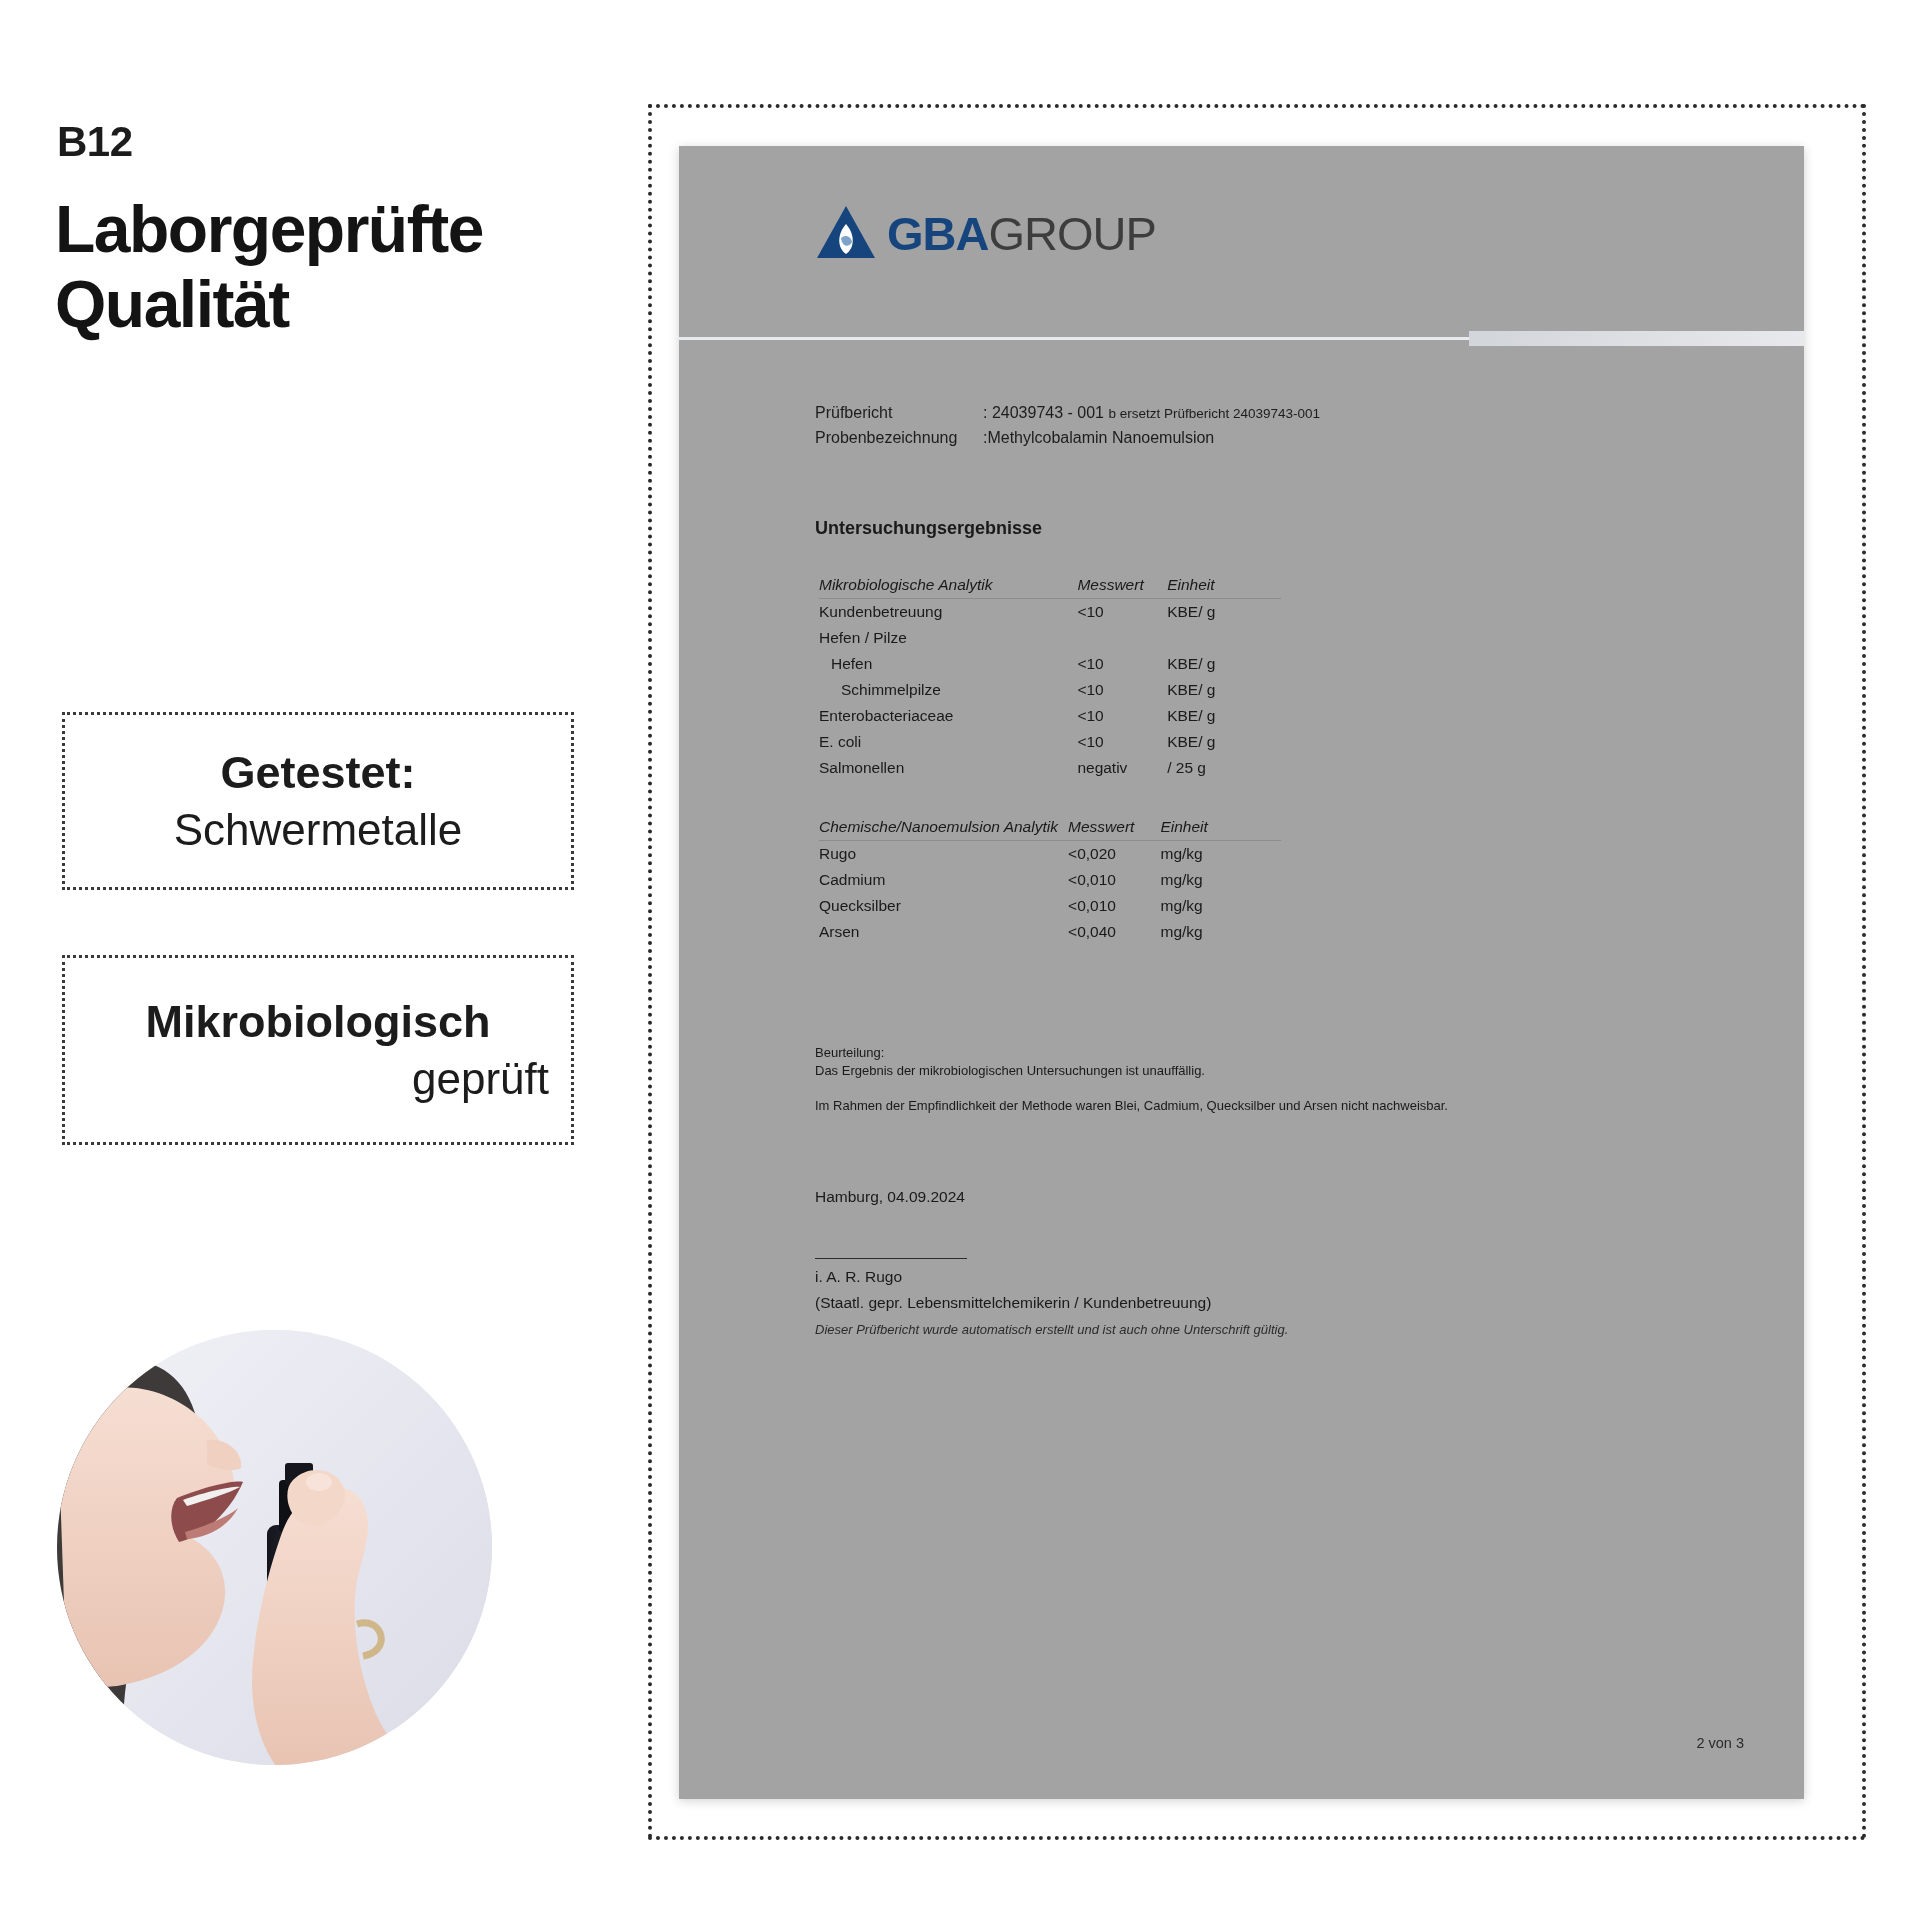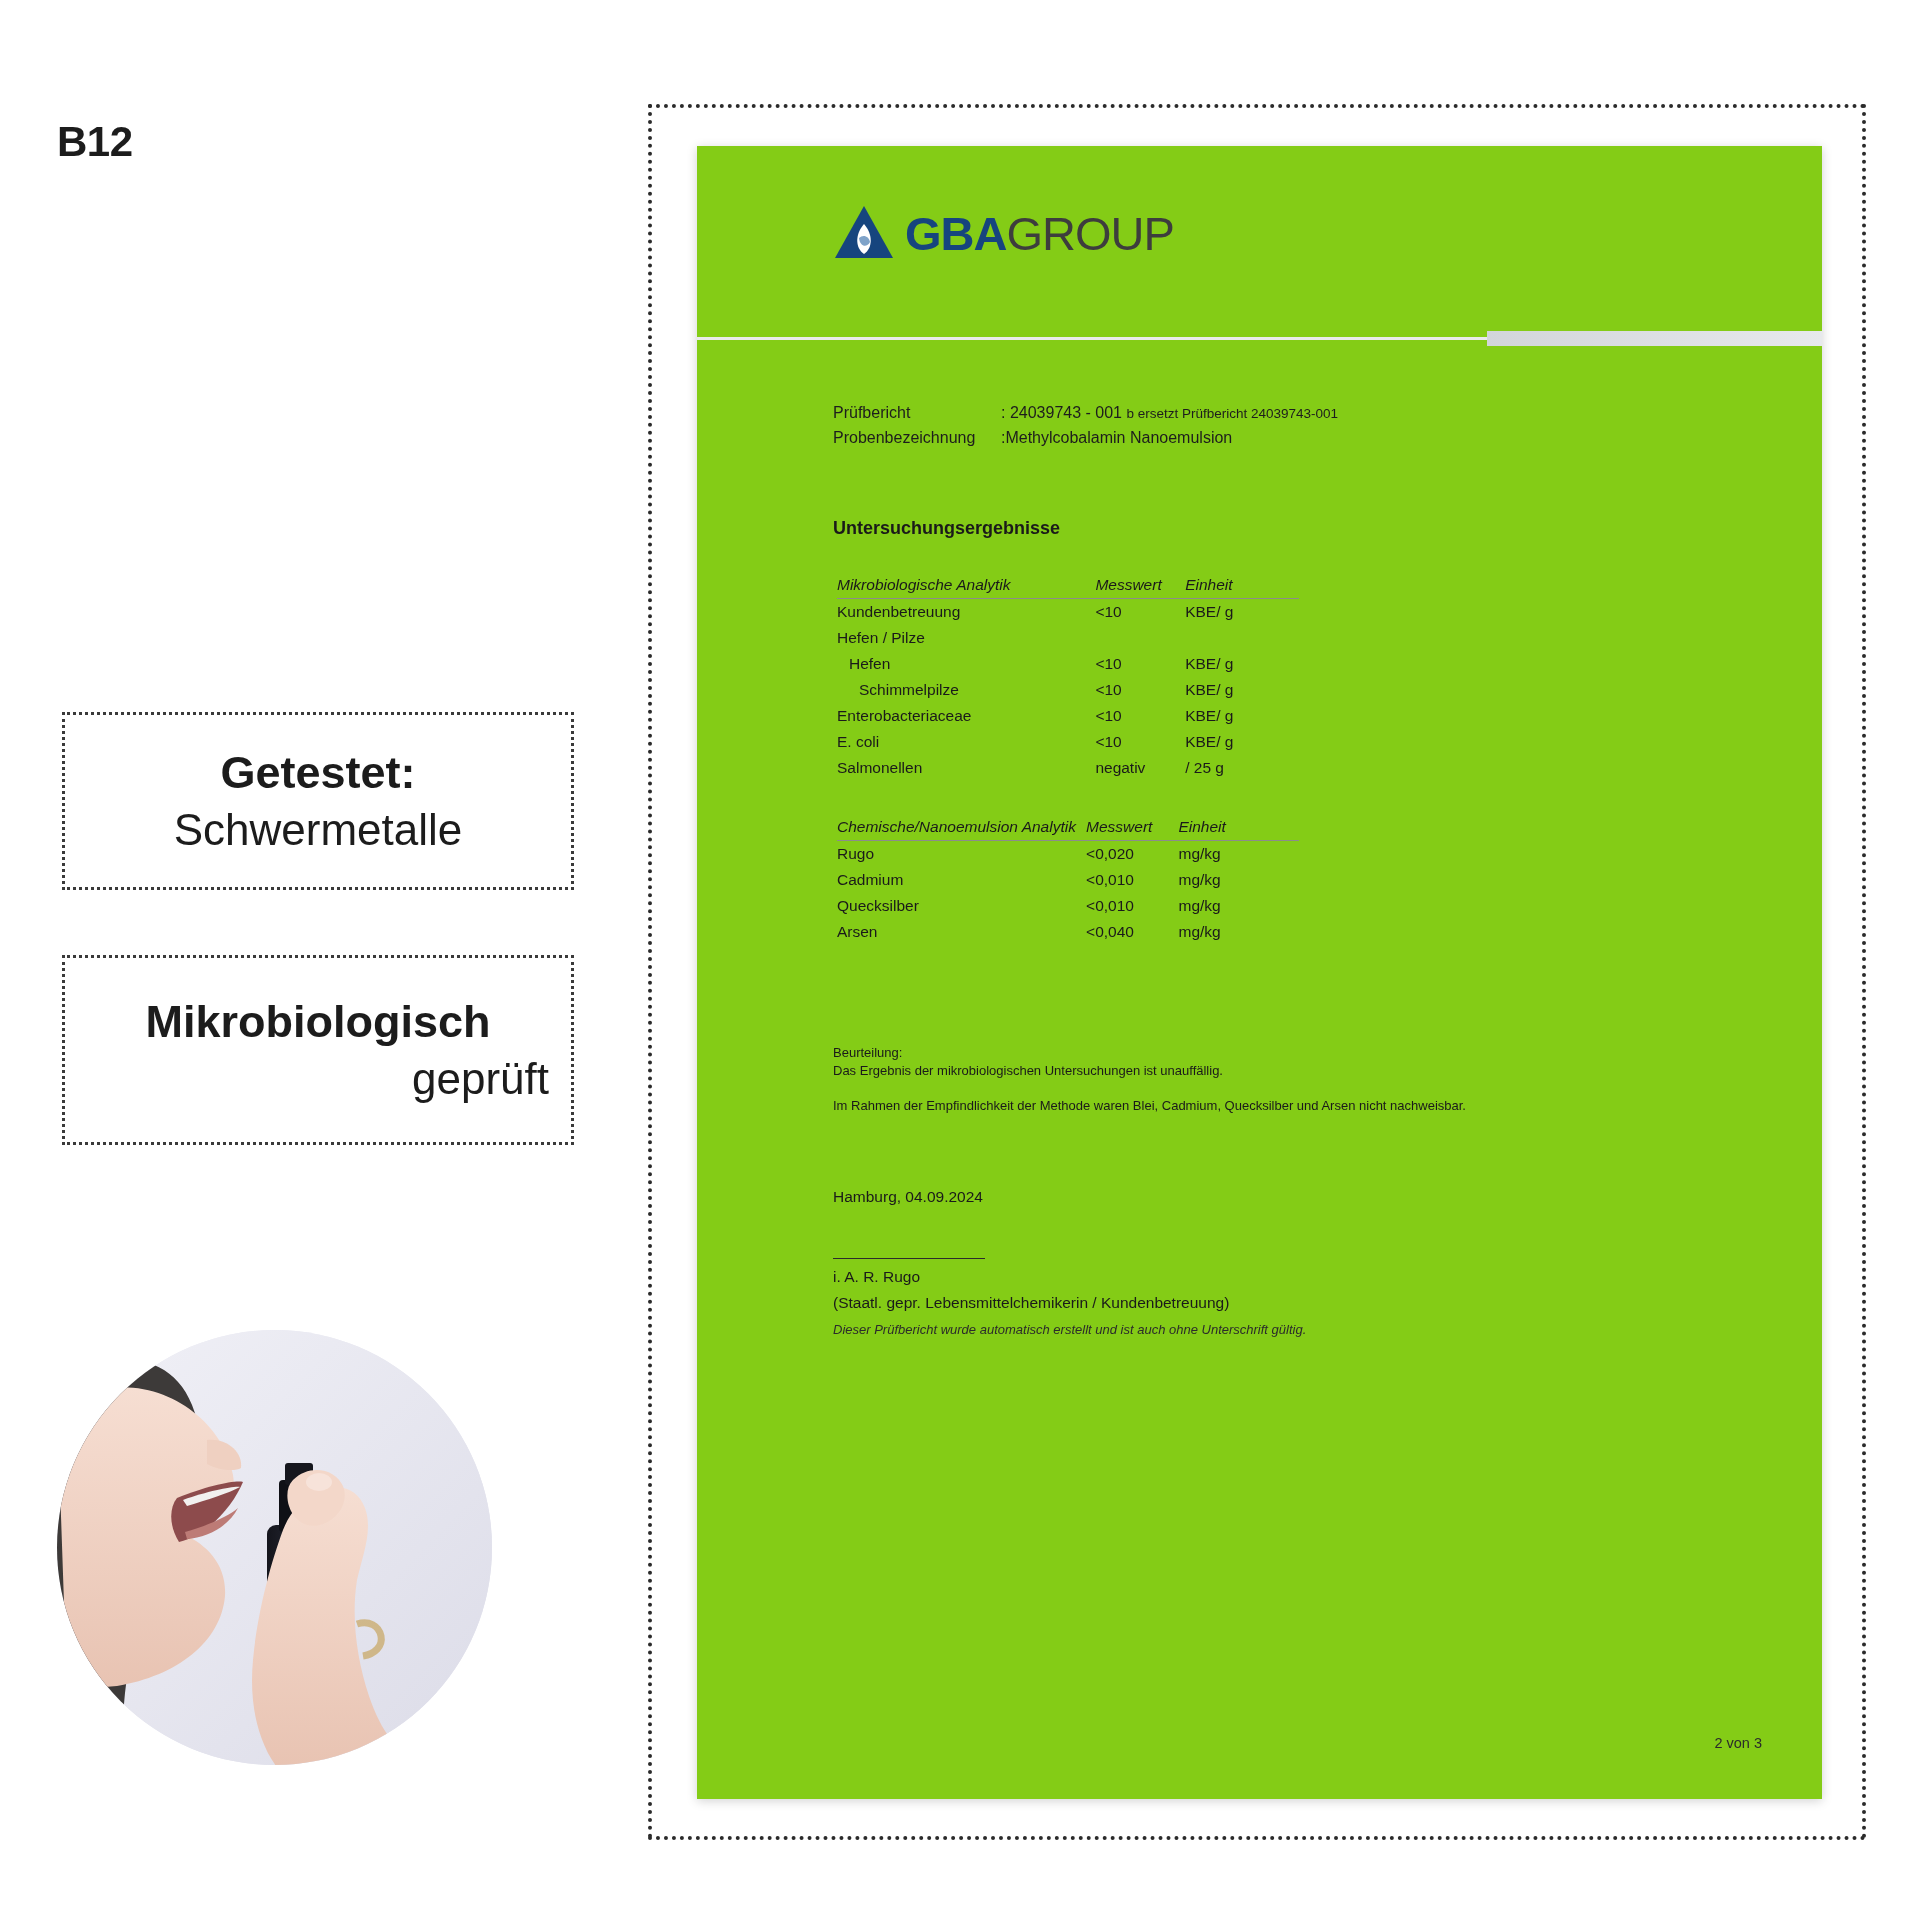--- a/index.html
+++ b/index.html
@@ -99,25 +99,25 @@
     position: absolute;
     left: 648px;
     top: 104px;
     width: 1218px;
     height: 1736px;
     border: 4px dotted #2b2b2b;
     box-sizing: border-box;
   }
   .doc-page {
     position: absolute;
-    left: 697px;
+    left: 679px;
     top: 146px;
     width: 1125px;
     height: 1653px;
-    background: #84cc16;
+    background: #a3a3a3;
     box-shadow: 0 2px 10px rgba(0,0,0,0.18);
     overflow: hidden;
     font-size: 15px;
   }
 
   
   .band {
     position: absolute;
     left: 0;
     top: 185px;
@@ -253,20 +253,21 @@
     font-size: 14.5px;
     color: #2b2b2b;
   }
 </style>
 </head>
 <body>
 
 <div class="left-panel">
 
   <div class="b12-label">B12</div>
+  <div class="headline">Laborgeprüfte Qualität</div>
 
   <div class="badge badge-1">
     <div class="badge-line bold">Getestet:</div>
     <div class="badge-line light">Schwermetalle</div>
   </div>
 
   <div class="badge badge-2">
     <div class="badge-line bold">Mikrobiologisch</div>
     <div class="badge-line light">geprüft</div>
   </div>

